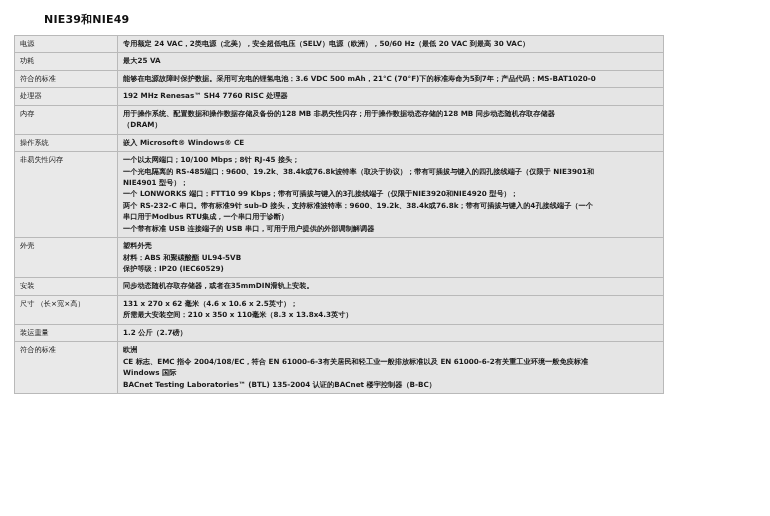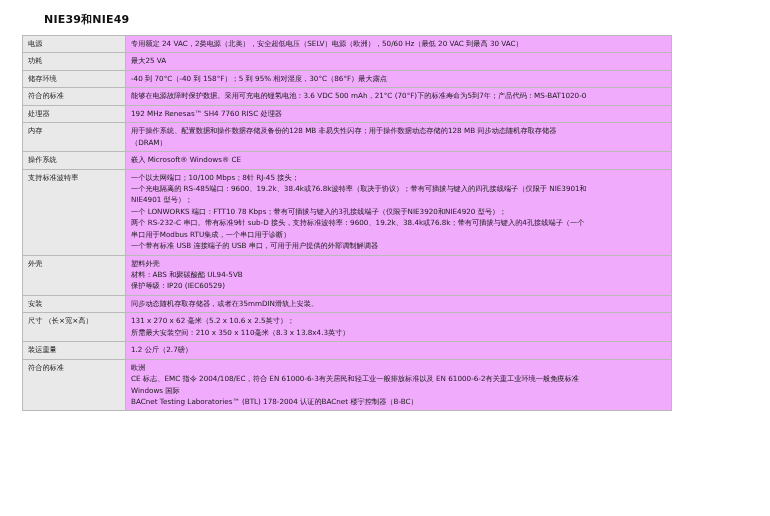--- a/index.html
+++ b/index.html
@@ -24,41 +24,41 @@
   .doc-title {
     font-size: 11px;
     font-weight: bold;
     color: #111;
     margin: 2px 0 8px 30px;
     letter-spacing: 0.2px;
   }
   table.spec {
     border-collapse: collapse;
     width: 650px;
-    margin-left: 8px;
     table-layout: fixed;
   }
   table.spec td {
     border: 1px solid #b9b9b9;
     vertical-align: top;
     font-size: 7.2px;
     line-height: 1.45;
     padding: 3px 5px 3px 5px;
   }
   td.label {
     width: 92px;
     background: #e9e9e9;
     font-weight: normal;
     vertical-align: middle;
     padding-left: 6px;
     color: #1a1a1a;
   }
   td.value {
-    background: #f0abfc;
+    background: #e5e5e5;
     color: #1a1a1a;
+    font-weight: bold;
   }
   td.value .line {
     display: block;
     white-space: nowrap;
     overflow: visible;
   }
   td.value .line + .line {
     margin-top: 1px;
   }
   tr.tall td { }
@@ -81,26 +81,20 @@
       </tr>
 
       <tr>
         <td class="label">功耗</td>
         <td class="value">
           <span class="line">最大25 VA</span>
         </td>
       </tr>
 
 
-      <tr>
-        <td class="label">储存环境</td>
-        <td class="value">
-          <span class="line">-40 到 70°C（-40 到 158°F）；5 到 95% 相对湿度，30°C（86°F）最大露点</span>
-        </td>
-      </tr>
 
       <tr>
         <td class="label">符合的标准</td>
         <td class="value">
           <span class="line">能够在电源故障时保护数据。采用可充电的锂氢电池：3.6 VDC 500 mAh，21°C (70°F)下的标准寿命为5到7年；产品代码：MS-BAT1020-0</span>
         </td>
       </tr>
 
       <tr>
         <td class="label">处理器</td>
@@ -118,26 +112,26 @@
       </tr>
 
       <tr>
         <td class="label">操作系统</td>
         <td class="value">
           <span class="line">嵌入 Microsoft® Windows® CE</span>
         </td>
       </tr>
 
       <tr class="tall">
-        <td class="label">支持标准波特率</td>
+        <td class="label">非易失性闪存</td>
         <td class="value">
           <span class="line">一个以太网端口；10/100 Mbps；8针 RJ-45 接头；</span>
           <span class="line">一个光电隔离的 RS-485端口：9600、19.2k、38.4k或76.8k波特率（取决于协议）；带有可插拔与键入的四孔接线端子（仅限于 NIE3901和</span>
           <span class="line">NIE4901 型号）；</span>
-          <span class="line">一个 LONWORKS 端口：FTT10 78 Kbps；带有可插拔与键入的3孔接线端子（仅限于NIE3920和NIE4920 型号）；</span>
+          <span class="line">一个 LONWORKS 端口：FTT10 99 Kbps；带有可插拔与键入的3孔接线端子（仅限于NIE3920和NIE4920 型号）；</span>
           <span class="line">两个 RS-232-C 串口。带有标准9针 sub-D 接头，支持标准波特率：9600、19.2k、38.4k或76.8k；带有可插拔与键入的4孔接线端子（一个</span>
           <span class="line">串口用于Modbus RTU集成，一个串口用于诊断）</span>
           <span class="line">一个带有标准 USB 连接端子的 USB 串口，可用于用户提供的外部调制解调器</span>
         </td>
       </tr>
 
       <tr class="tall">
         <td class="label">外壳</td>
         <td class="value">
           <span class="line">塑料外壳</span>
@@ -152,38 +146,38 @@
           <span class="line">同步动态随机存取存储器，或者在35mmDIN滑轨上安装。</span>
         </td>
       </tr>
 
       <tr>
         <td class="label">
           <span class="line">尺寸</span>
           <span class="line">（长×宽×高）</span>
         </td>
         <td class="value">
-          <span class="line">131 x 270 x 62 毫米（5.2 x 10.6 x 2.5英寸）；</span>
+          <span class="line">131 x 270 x 62 毫米（4.6 x 10.6 x 2.5英寸）；</span>
           <span class="line">所需最大安装空间：210 x 350 x 110毫米（8.3 x 13.8x4.3英寸）</span>
         </td>
       </tr>
 
       <tr>
         <td class="label">装运重量</td>
         <td class="value">
           <span class="line">1.2 公斤（2.7磅）</span>
         </td>
       </tr>
 
       <tr class="tall">
         <td class="label">符合的标准</td>
         <td class="value">
           <span class="line">欧洲</span>
           <span class="line">CE 标志、EMC 指令 2004/108/EC，符合 EN 61000-6-3有关居民和轻工业一般排放标准以及 EN 61000-6-2有关重工业环境一般免疫标准</span>
           <span class="line">Windows 国际</span>
-          <span class="line">BACnet Testing Laboratories™ (BTL) 178-2004 认证的BACnet 楼宇控制器（B-BC）</span>
+          <span class="line">BACnet Testing Laboratories™ (BTL) 135-2004 认证的BACnet 楼宇控制器（B-BC）</span>
         </td>
       </tr>
 
     </tbody>
   </table>
 
 </div>
 
 </body></html>

